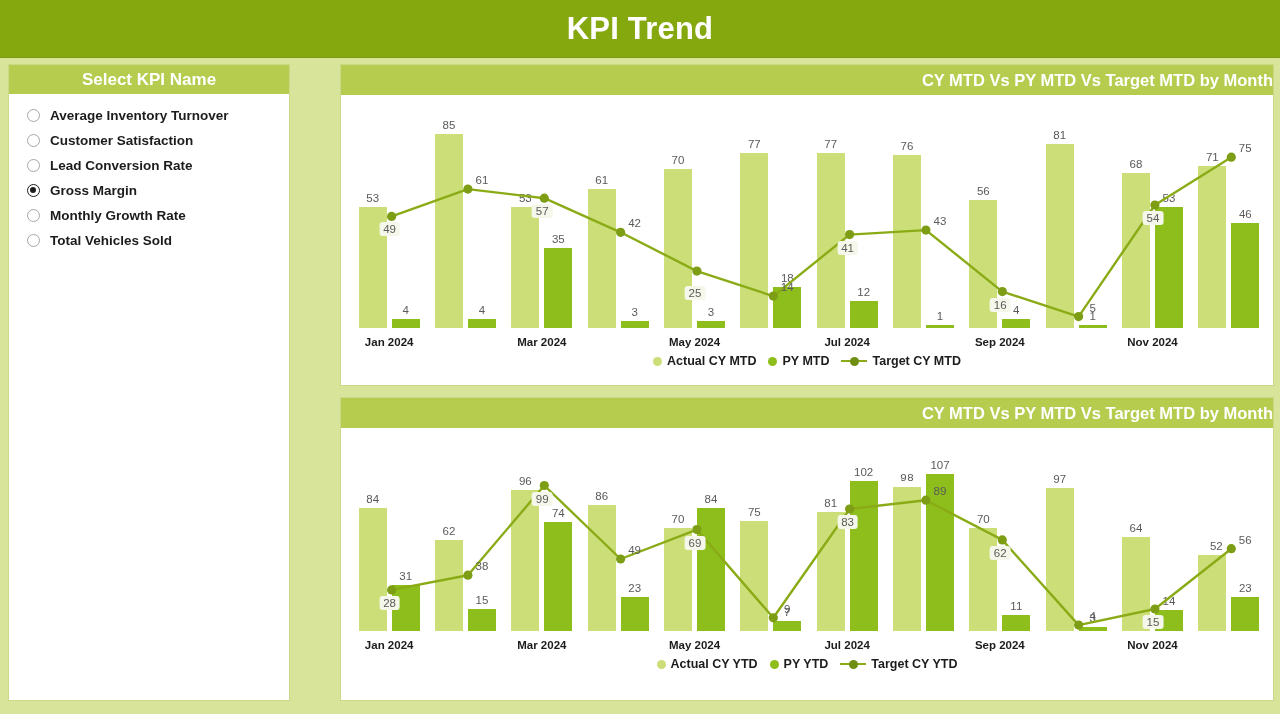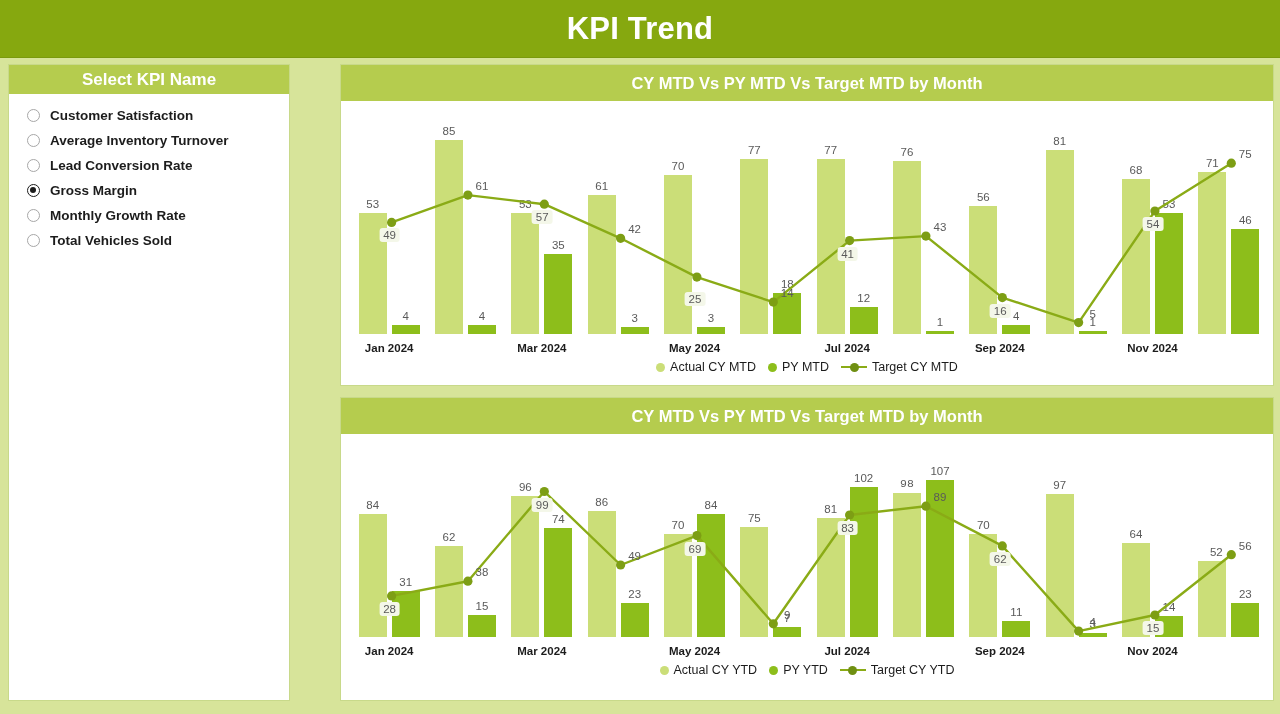--- a/index.html
+++ b/index.html
@@ -49,22 +49,22 @@
   .kpi-item .lbl { font-size: 13.5px; font-weight: bold; color: #1c1c1c; }
 
   
   .panel {
     position: absolute; left: 340px; width: 934px;
     background: #ffffff; border: 1px solid #c8d98a;
   }
   #panel1 { top: 64px;  height: 322px; }
   #panel2 { top: 397px; height: 304px; }
   .panel-header {
-    height: 36px; background: #b5cc4e;
-    display: flex; align-items: center; justify-content: center;
+    height: 30px; background: #b5cc4e;
+    display: flex; align-items: center; justify-content: flex-end;
   }
   .panel-header .t { color: #ffffff; font-size: 16.5px; font-weight: bold; }
 
   .plot { position: relative; width: 100%; }
   #plot1 { height: 255px; }
   #plot2 { height: 225px; }
   .bars {
     position: absolute; left: 0; right: 0; bottom: 22px; top: 0;
   }
   .bar { position: absolute; bottom: 0; }
@@ -89,21 +89,21 @@
 
   .line-svg { position: absolute; left: 0; top: 0; width: 100%; height: 100%;
               pointer-events: none; }
 
   .legend {
     display: flex; align-items: center; justify-content: center;
     gap: 12px; height: 22px;
   }
   .legend .entry { display: flex; align-items: center; gap: 5px; }
   .legend .dot { width: 9px; height: 9px; border-radius: 50%; }
-  .legend .lt { font-size: 12.5px; font-weight: normal; color: #1c1c1c; }
+  .legend .lt { font-size: 12.5px; font-weight: bold; color: #1c1c1c; }
   .legend .linemark {
     width: 26px; height: 9px; position: relative; display: inline-block;
   }
   .legend .linemark::before {
     content: ""; position: absolute; left: 0; top: 3.5px; width: 26px;
     height: 2px; background: #8aab16;
   }
   .legend .linemark::after {
     content: ""; position: absolute; left: 8.5px; top: 0px; width: 9px;
     height: 9px; border-radius: 50%; background: #6f8f12;
@@ -118,25 +118,25 @@
     <span class="t">KPI Trend</span>
   </div>
 
   <div class="sidebar">
     <div class="sidebar-header">
       <span class="t">Select KPI Name</span>
     </div>
     <div class="kpi-list" id="kpi-list">
         <div class="kpi-item">
           <span class="radio"></span>
+          <span class="lbl">Average Inventory Turnover</span>
+        </div>
+        <div class="kpi-item">
+          <span class="radio"></span>
           <span class="lbl">Customer Satisfaction</span>
-        </div>
-        <div class="kpi-item">
-          <span class="radio"></span>
-          <span class="lbl">Average Inventory Turnover</span>
         </div>
         <div class="kpi-item">
           <span class="radio"></span>
           <span class="lbl">Lead Conversion Rate</span>
         </div>
         <div class="kpi-item">
           <span class="radio on"></span>
           <span class="lbl">Gross Margin</span>
         </div>
         <div class="kpi-item">

